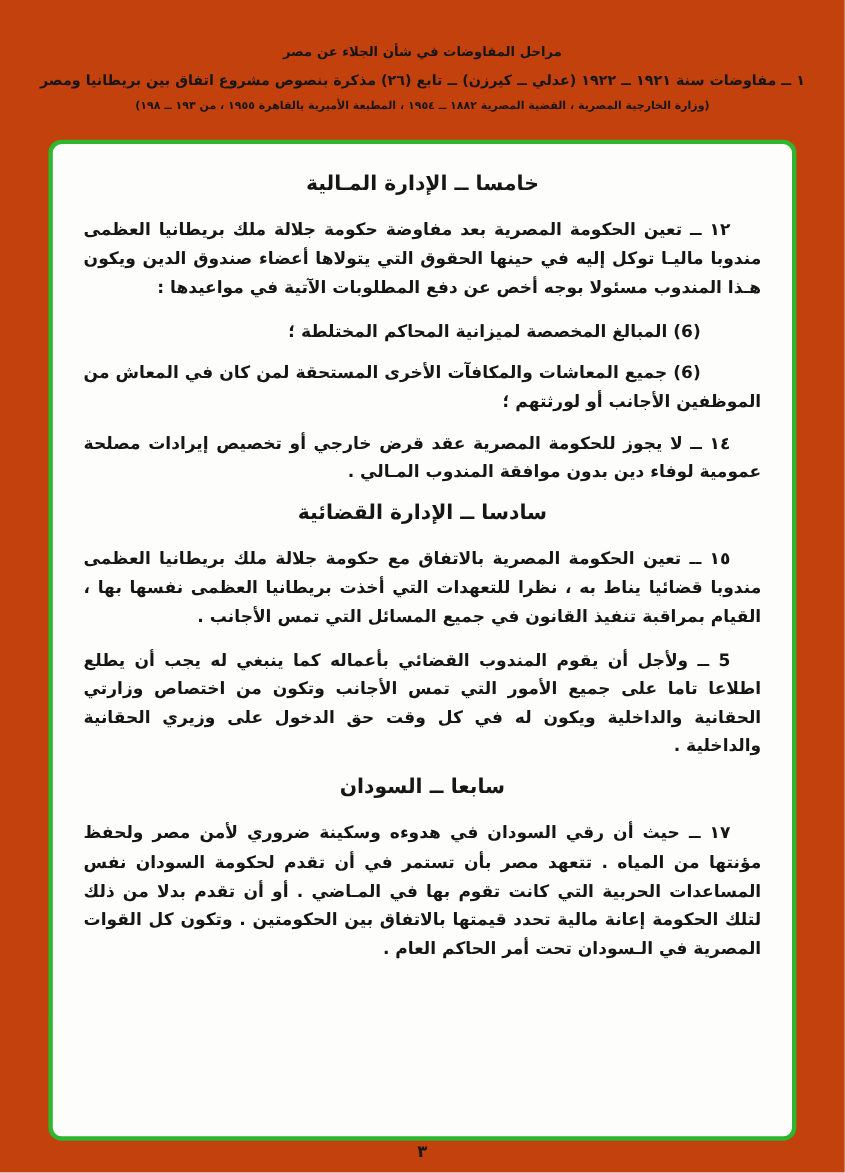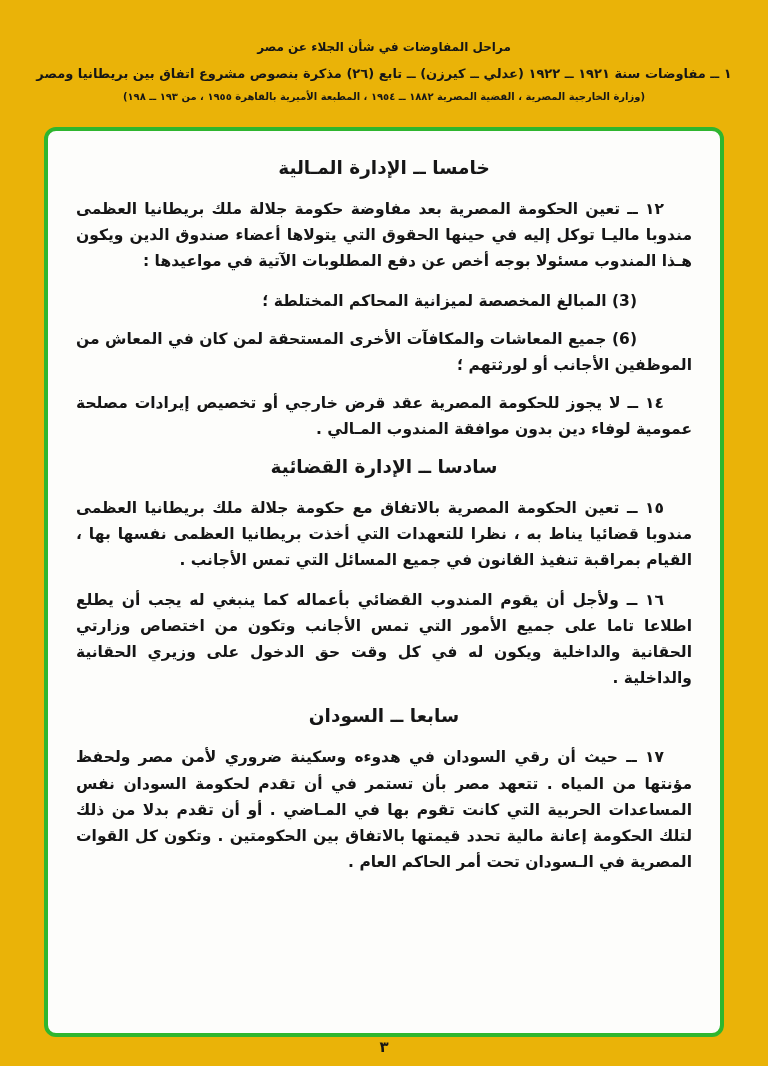--- a/index.html
+++ b/index.html
@@ -5,21 +5,21 @@
   html, body {
     margin: 0;
     padding: 0;
     background: #e8e8e8;
   }
   .page {
     position: relative;
     width: 768px;
     height: 1066px;
     margin: 0 auto;
-    background: #eab308;
+    background: #c2410c;
     font-family: "DejaVu Sans", sans-serif;
     color: #161616;
     direction: rtl;
     overflow: hidden;
   }
 
   
   .doc-header {
     position: absolute;
     top: 40px;
@@ -102,33 +102,33 @@
     <div class="hdr-subtitle">١ ــ مفاوضات سنة ١٩٢١ ــ ١٩٢٢ (عدلي ــ كيرزن) ــ تابع (٢٦) مذكرة بنصوص مشروع اتفاق بين بريطانيا ومصر</div>
     <div class="hdr-source">(وزارة الخارجية المصرية ، القضية المصرية ١٨٨٢ ــ ١٩٥٤ ، المطبعة الأميرية بالقاهرة ١٩٥٥ ، من ١٩٣ ــ ١٩٨)</div>
   </header>
 
   <main class="green-box" style="border-color: rgb(47, 182, 47);">
 
     <h2 class="sec-heading">خامسا ــ الإدارة المـالية</h2>
 
     <p class="para">١٢ ــ تعين الحكومة المصرية بعد مفاوضة حكومة جلالة ملك بريطانيا العظمى مندوبا ماليـا توكل إليه في حينها الحقوق التي يتولاها أعضاء صندوق الدين ويكون هـذا المندوب مسئولا بوجه أخص عن دفع المطلوبات الآتية في مواعيدها :</p>
 
-    <p class="item">(3) المبالغ المخصصة لميزانية المحاكم المختلطة ؛</p>
+    <p class="item">(6) المبالغ المخصصة لميزانية المحاكم المختلطة ؛</p>
 
     <p class="item">(6) جميع المعاشات والمكافآت الأخرى المستحقة لمن كان في المعاش من الموظفين الأجانب أو لورثتهم ؛</p>
 
 
 
     <p class="para">١٤ ــ لا يجوز للحكومة المصرية عقد قرض خارجي أو تخصيص إيرادات مصلحة عمومية لوفاء دين بدون موافقة المندوب المـالي .</p>
 
     <h2 class="sec-heading">سادسا ــ الإدارة القضائية</h2>
 
     <p class="para">١٥ ــ تعين الحكومة المصرية بالاتفاق مع حكومة جلالة ملك بريطانيا العظمى مندوبا قضائيا يناط به ، نظرا للتعهدات التي أخذت بريطانيا العظمى نفسها بها ، القيام بمراقبة تنفيذ القانون في جميع المسائل التي تمس الأجانب .</p>
 
-    <p class="para">١٦ ــ ولأجل أن يقوم المندوب القضائي بأعماله كما ينبغي له يجب أن يطلع اطلاعا تاما على جميع الأمور التي تمس الأجانب وتكون من اختصاص وزارتي الحقانية والداخلية ويكون له في كل وقت حق الدخول على وزيري الحقانية والداخلية .</p>
+    <p class="para">5 ــ ولأجل أن يقوم المندوب القضائي بأعماله كما ينبغي له يجب أن يطلع اطلاعا تاما على جميع الأمور التي تمس الأجانب وتكون من اختصاص وزارتي الحقانية والداخلية ويكون له في كل وقت حق الدخول على وزيري الحقانية والداخلية .</p>
 
     <h2 class="sec-heading">سابعا ــ السودان</h2>
 
     <p class="para">١٧ ــ حيث أن رقي السودان في هدوءه وسكينة ضروري لأمن مصر ولحفظ مؤنتها من المياه . تتعهد مصر بأن تستمر في أن تقدم لحكومة السودان نفس المساعدات الحربية التي كانت تقوم بها في المـاضي . أو أن تقدم بدلا من ذلك لتلك الحكومة إعانة مالية تحدد قيمتها بالاتفاق بين الحكومتين . وتكون كل القوات المصرية في الـسودان تحت أمر الحاكم العام .</p>
 
   </main>
 
   <footer class="page-number">٣</footer>
 
 </div>

